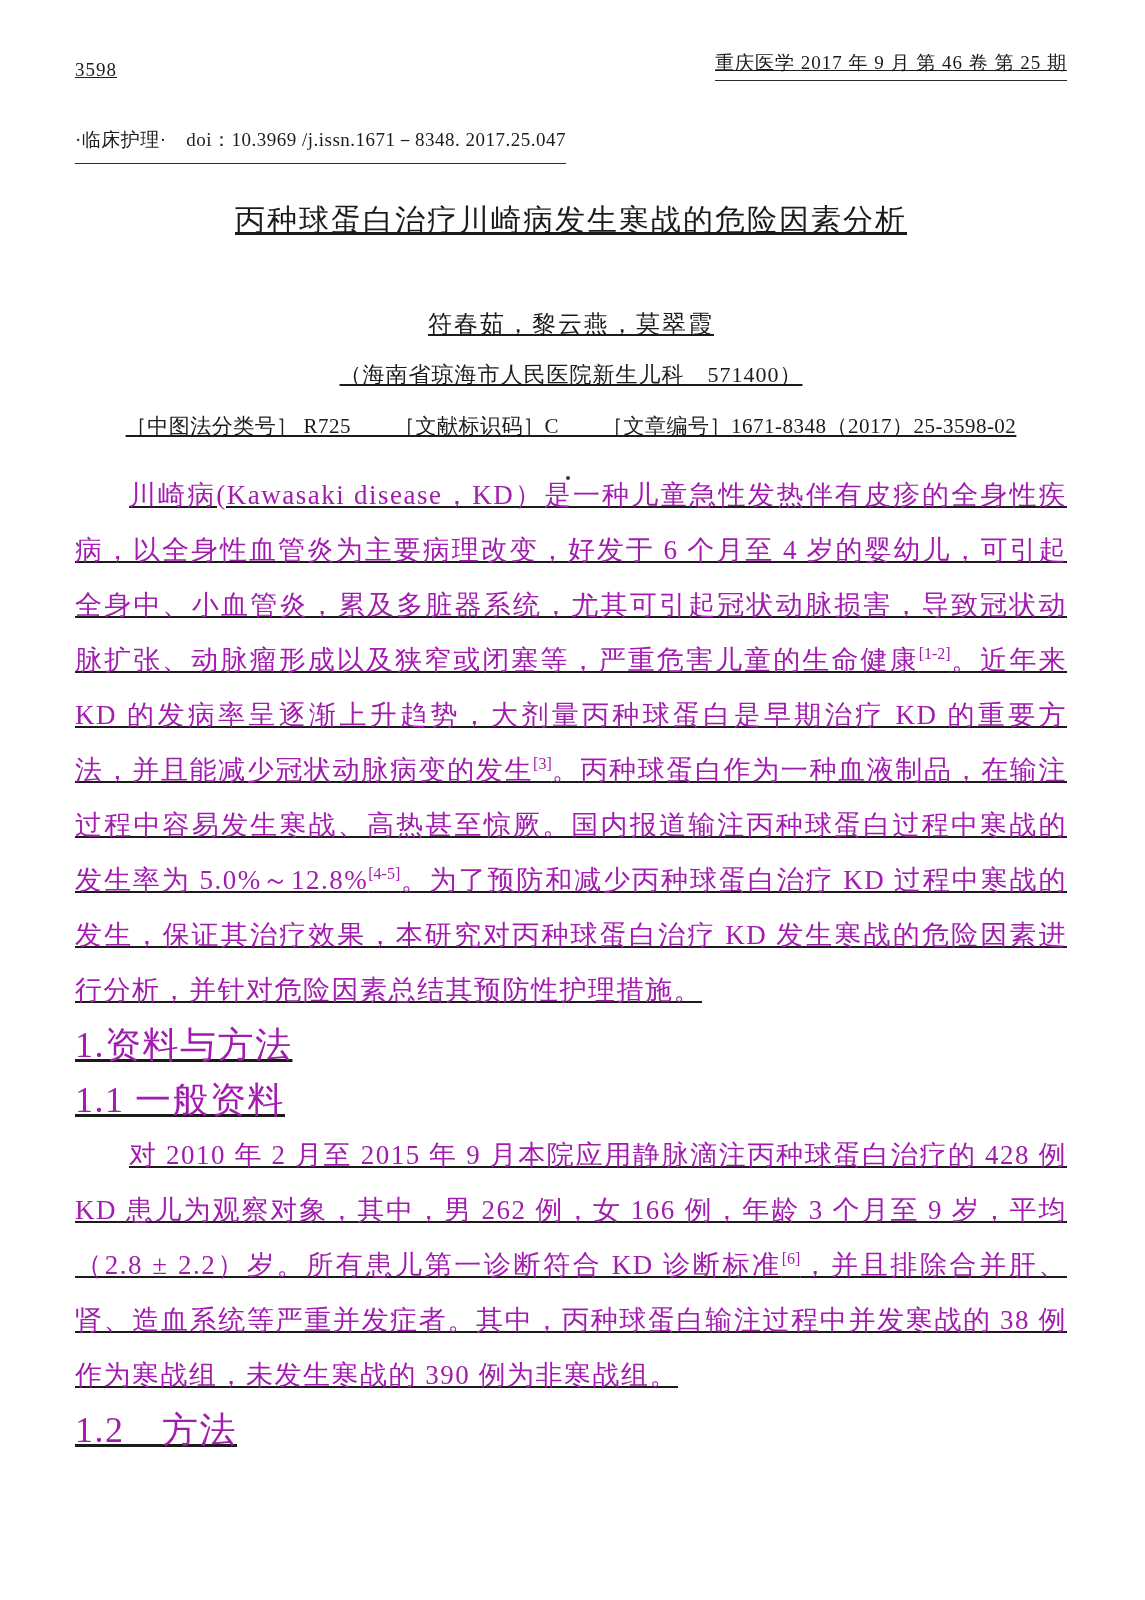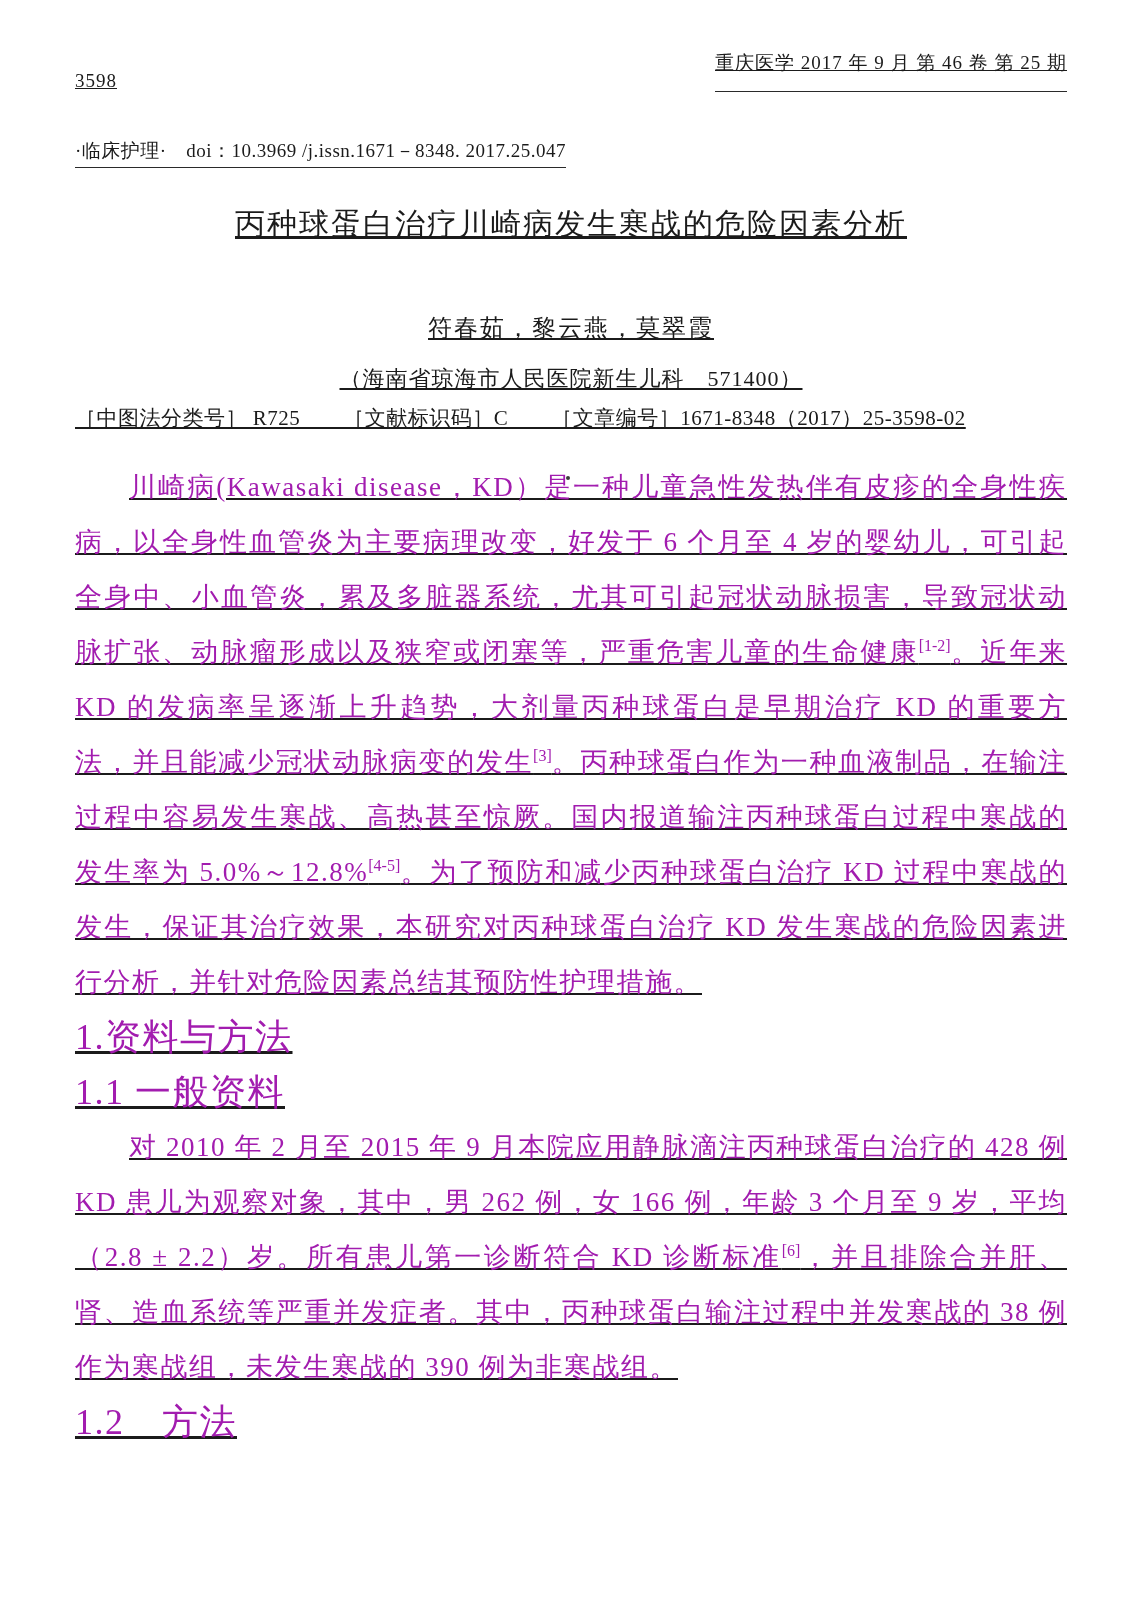--- a/index.html
+++ b/index.html
@@ -20,29 +20,29 @@
   }
   .running-head {
     display: flex;
     justify-content: space-between;
     align-items: flex-end;
     font-size: 19px;
     letter-spacing: 1px;
   }
   .journal-info {
     border-bottom: 1.5px solid #2a2a2a;
-    padding-bottom: 15px;
+    padding-bottom: 4px;
   }
   .column-doi-line {
     display: inline-block;
     margin-top: 46px;
     font-size: 19px;
     letter-spacing: 0.5px;
     border-bottom: 1.5px solid #2a2a2a;
-    padding-bottom: 3px;
+    padding-bottom: 10px;
   }
   .article-title {
     margin-top: 36px;
     text-align: center;
     font-size: 30px;
     font-weight: normal;
     letter-spacing: 2px;
   }
   .authors {
     margin-top: 67px;
@@ -50,21 +50,22 @@
     font-size: 24px;
     letter-spacing: 2px;
   }
   .affiliation {
     margin-top: 20px;
     text-align: center;
     font-size: 22px;
     letter-spacing: 1px;
   }
   .classification {
-    margin-top: 10px;
+    margin-top: 22px;
+    text-align: center;
     font-size: 21px;
     letter-spacing: 0.5px;
   }
   .stray-dot {
     position: absolute;
     left: 566px;
     top: 476px;
     width: 4px;
     height: 4px;
     background: #3a3a3a;

